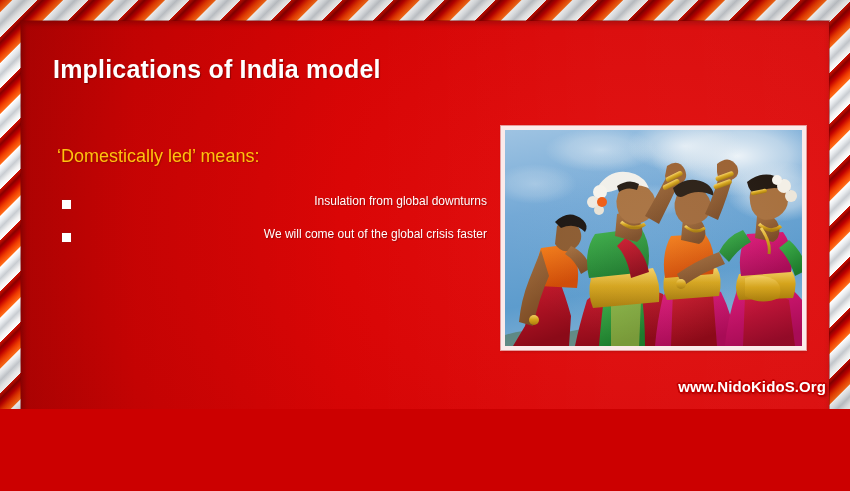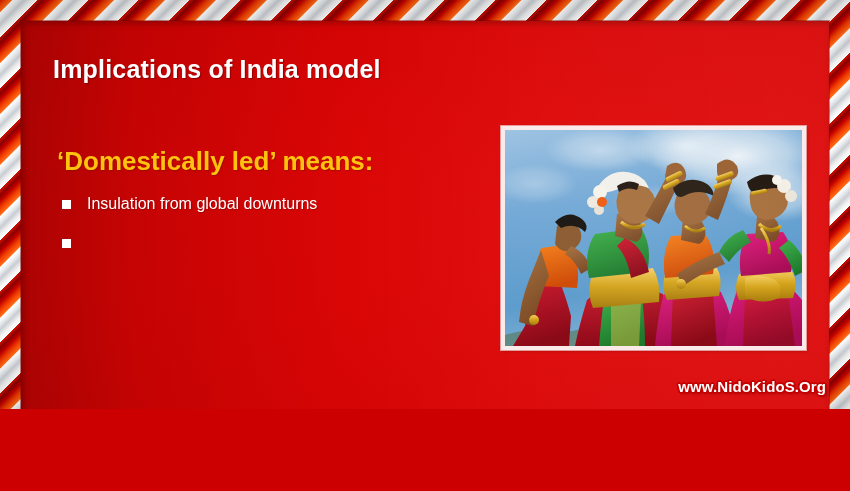--- a/index.html
+++ b/index.html
@@ -38,34 +38,35 @@
   }
 
   .title{
     position:absolute;left:32px;top:34px;
     font-size:25px;font-weight:bold;color:#ffffff;letter-spacing:.2px;
     text-shadow:1px 1px 1px rgba(90,0,0,.55);
     white-space:nowrap;
   }
   .subhead{
     position:absolute;left:36px;top:125px;
-    font-size:26px;font-weight:bold;color:#ffc20e;
+    font-size:18px;font-weight:normal;color:#ffc20e;
     text-shadow:1px 1px 1px rgba(120,20,0,.5);
     white-space:nowrap;
   }
   .bullets{
     position:absolute;left:36px;top:172px;width:430px;
     list-style:none;margin:0;padding:0;
   }
   .bullets li{
     position:relative;
     padding-left:30px;
     margin-bottom:16px;
-    font-size:16px;color:#ffffff;line-height:1.42;
+    font-size:12px;color:#ffffff;line-height:1.42;
     text-shadow:1px 1px 1px rgba(100,0,0,.45);
+    text-align:right;
   }
   .bullets li .sq{
     position:absolute;left:5px;top:7px;
     width:9px;height:9px;background:#ffffff;
     box-shadow:0 0 0 1px rgba(160,20,20,.35);
   }
 
   
   .photo-wrap{
     position:absolute;left:480px;top:105px;width:297px;height:216px;
@@ -100,20 +101,21 @@
 
     <div class="subhead">‘Domestically led’ means:</div>
 
     <ul class="bullets">
       <li>
         <span class="sq"></span>
         <span>Insulation from global downturns</span>
       </li>
       <li>
         <span class="sq"></span>
+        <span>We will come out of the global crisis faster</span>
       </li>
     </ul>
 
     <div class="photo-wrap">
       <svg class="photo" viewBox="0 0 297 216" preserveAspectRatio="xMidYMid slice">
         <defs>
           <linearGradient id="sky" x1="0" y1="0" x2="0.25" y2="1">
             <stop offset="0%" stop-color="#9ec3e2"></stop>
             <stop offset="38%" stop-color="#74a9d6"></stop>
             <stop offset="78%" stop-color="#5d9ccd"></stop>

